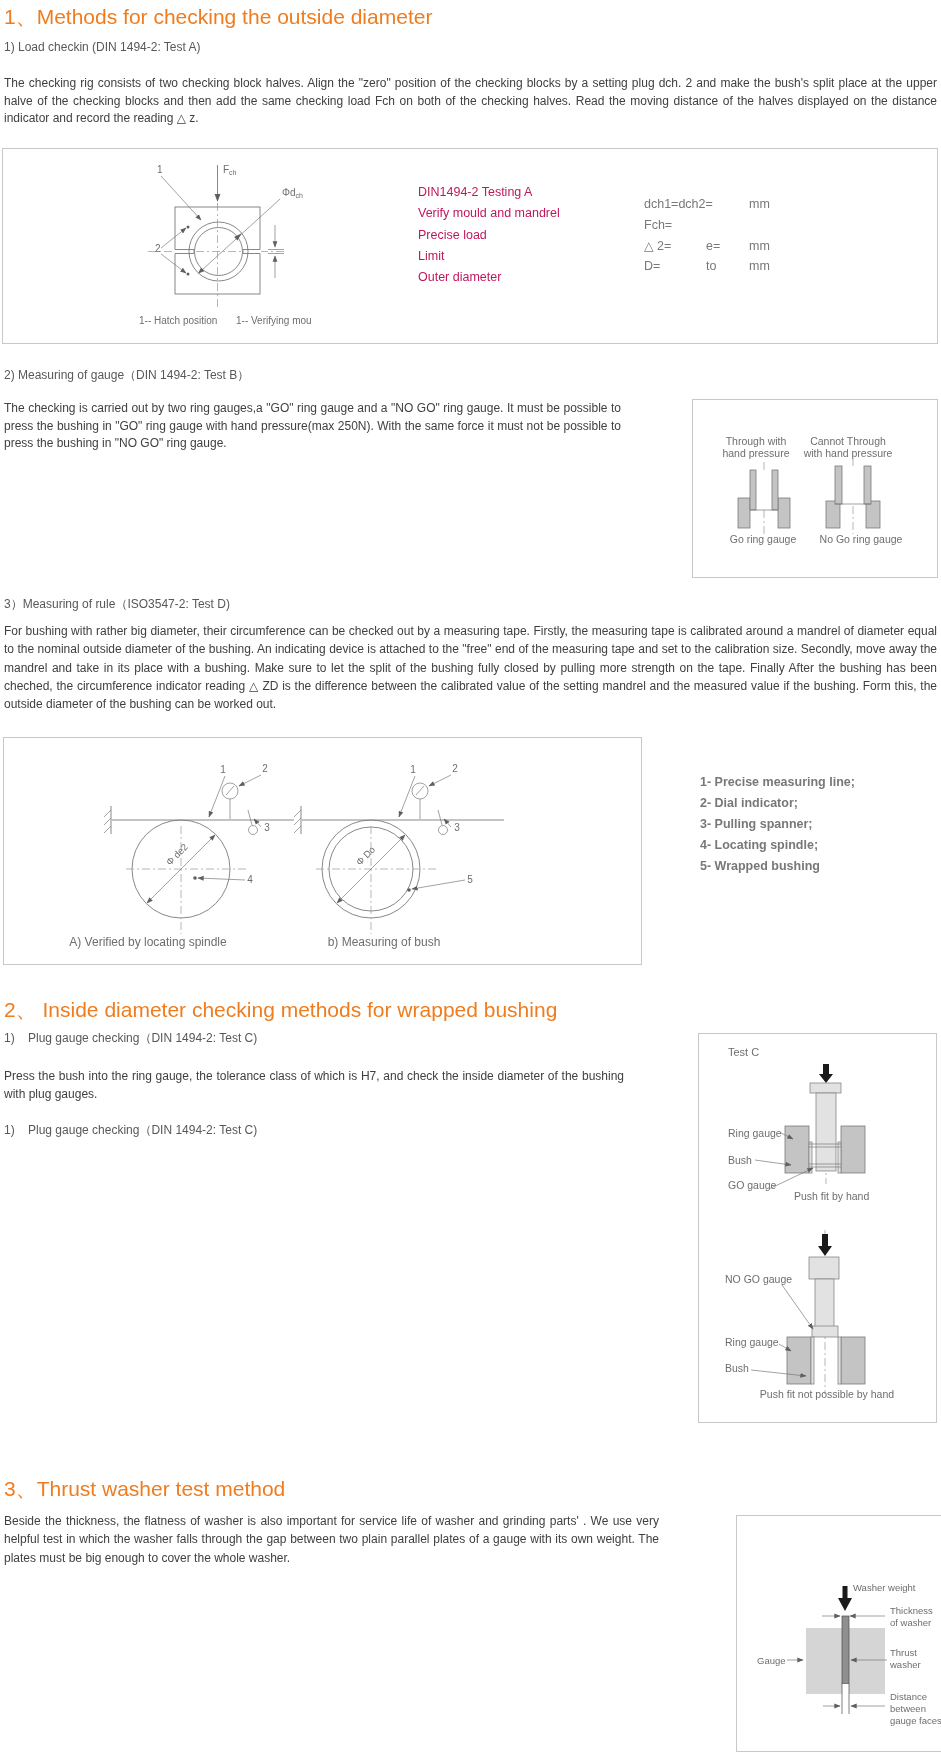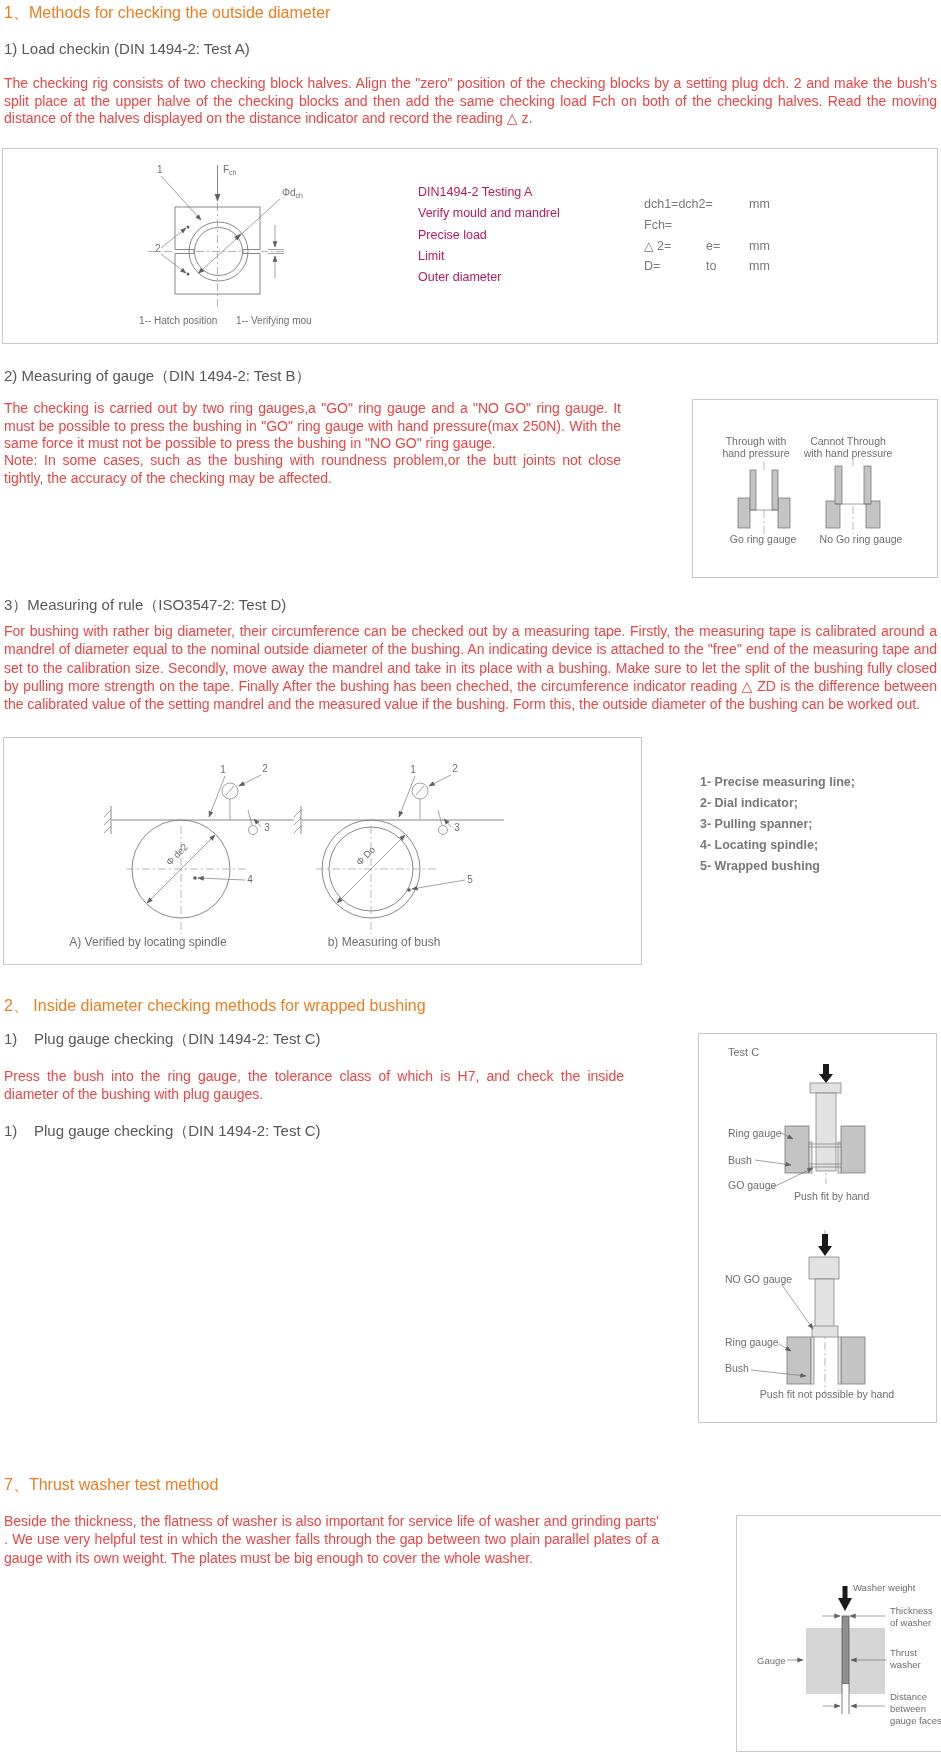--- a/index.html
+++ b/index.html
@@ -1,21 +1,21 @@
 <!DOCTYPE html>
 <html><head>
 <meta charset="utf-8">
 <style>
   html,body{margin:0;padding:0;background:#ffffff;}
   #page{position:relative;width:941px;height:1758px;background:#ffffff;
         font-family:"Liberation Sans","DejaVu Sans",sans-serif;overflow:hidden;}
   .abs{position:absolute;}
-  .h1{font-size:16px;color:#EF7C1E;white-space:pre;}
-  .sub{font-size:15px;color:#585858;white-space:pre;}
-  .para{font-size:14px;line-height:17.5px;color:#ef4444;text-align:justify;}
+  .h1{font-size:21px;color:#EF7C1E;white-space:pre;}
+  .sub{font-size:12px;color:#585858;white-space:pre;}
+  .para{font-size:12px;line-height:17.5px;color:#404040;text-align:justify;}
   .para.loose{line-height:18.3px;}
   .box{border:1px solid #C8C8C8;background:#fff;box-sizing:border-box;}
   .info-line{font-size:12.5px;line-height:21.3px;color:#be185d;}
   .formula-grid{display:grid;grid-template-columns:62px 43px 46px;font-size:12.5px;color:#787878;}
   .formula-grid span{line-height:20.8px;display:block;}
   .legend-line{font-size:12.5px;line-height:21px;color:#787878;font-weight:bold;}
   svg text{font-family:"Liberation Sans","DejaVu Sans",sans-serif;fill:#6e6e6e;}
   .dln{stroke:#7a7a7a;stroke-width:0.9;fill:none;}
   .dthin{stroke:#7a7a7a;stroke-width:0.7;fill:none;}
   .dash{stroke:#a5a5a5;stroke-width:0.8;fill:none;stroke-dasharray:8 3 2 3;}
@@ -106,21 +106,20 @@
       <span>e=</span>
       <span>mm</span>
       <span>D=</span>
       <span>to</span>
       <span>mm</span>
     </div>
   </div>
 
   <div class="sub abs" style="left:4px;top:367px">2) Measuring of gauge（DIN 1494-2: Test B）</div>
   <div class="para abs" style="left:4px;top:400px;width:617px">The checking is carried out by two ring gauges,a "GO" ring gauge and a "NO GO" ring gauge. It must be possible to press the bushing in "GO" ring gauge with hand pressure(max 250N). With the same force it must not be possible to press the bushing in "NO GO" ring gauge.</div>
-  <div class="para abs" style="left:4px;top:452px;width:617px">Note: In some cases, such as the bushing with roundness problem,or the butt joints not close tightly, the accuracy of the checking may be affected.</div>
 
   <div class="box abs" style="left:692px;top:399px;width:246px;height:179px">
     <svg width="244" height="177" viewBox="0 0 244 177">
       <text font-size="10.5" text-anchor="middle" x="63" y="45">Through with</text>
       <text font-size="10.5" text-anchor="middle" x="63" y="57">hand pressure</text>
       <text font-size="10.5" text-anchor="middle" x="155" y="45">Cannot Through</text>
       <text font-size="10.5" text-anchor="middle" x="155" y="57">with hand pressure</text>
 
       <g>
         <line class="dash" x1="71" y1="62" x2="71" y2="134"></line>
@@ -266,21 +265,21 @@
         <line class="dthin" x1="83" y1="251" x2="114" y2="295" marker-end="url(#arr)"></line>
         <text font-size="10.5" x="26" y="312">Ring gauge</text>
         <line class="dthin" x1="80" y1="310" x2="92" y2="317" marker-end="url(#arr)"></line>
         <text font-size="10.5" x="26" y="338">Bush</text>
         <line class="dthin" x1="52" y1="336" x2="107" y2="342" marker-end="url(#arr)"></line>
         <text font-size="10.5" text-anchor="middle" x="128" y="364">Push fit not possible by hand</text>
       </g>
     </svg>
   </div>
 
-  <div class="h1 abs" style="left:4px;top:1475px">7、Thrust washer test method</div>
+  <div class="h1 abs" style="left:4px;top:1475px">3、Thrust washer test method</div>
   <div class="para loose abs" style="left:4px;top:1512px;width:655px">Beside the thickness, the flatness of washer is also important for service life of washer and grinding parts' . We use very helpful test in which the washer falls through the gap between two plain parallel plates of a gauge with its own weight. The plates must be big enough to cover the whole washer.</div>
 
   <div class="box abs" style="left:736px;top:1515px;width:276px;height:237px">
     <svg width="236" height="235" viewBox="0 0 236 235">
       <text font-size="9.5" x="116" y="75">Washer weight</text>
       <rect class="blk" x="105.5" y="70" width="5" height="12"></rect>
       <polygon class="blk" points="101,82 115,82 108,95"></polygon>
 
       <rect x="69" y="112" width="79" height="66" fill="#d5d5d5" stroke="none"></rect>
       <rect x="105" y="100" width="7" height="68" fill="#8f8f8f" stroke="#4a4a4a" stroke-width="0.7"></rect>

